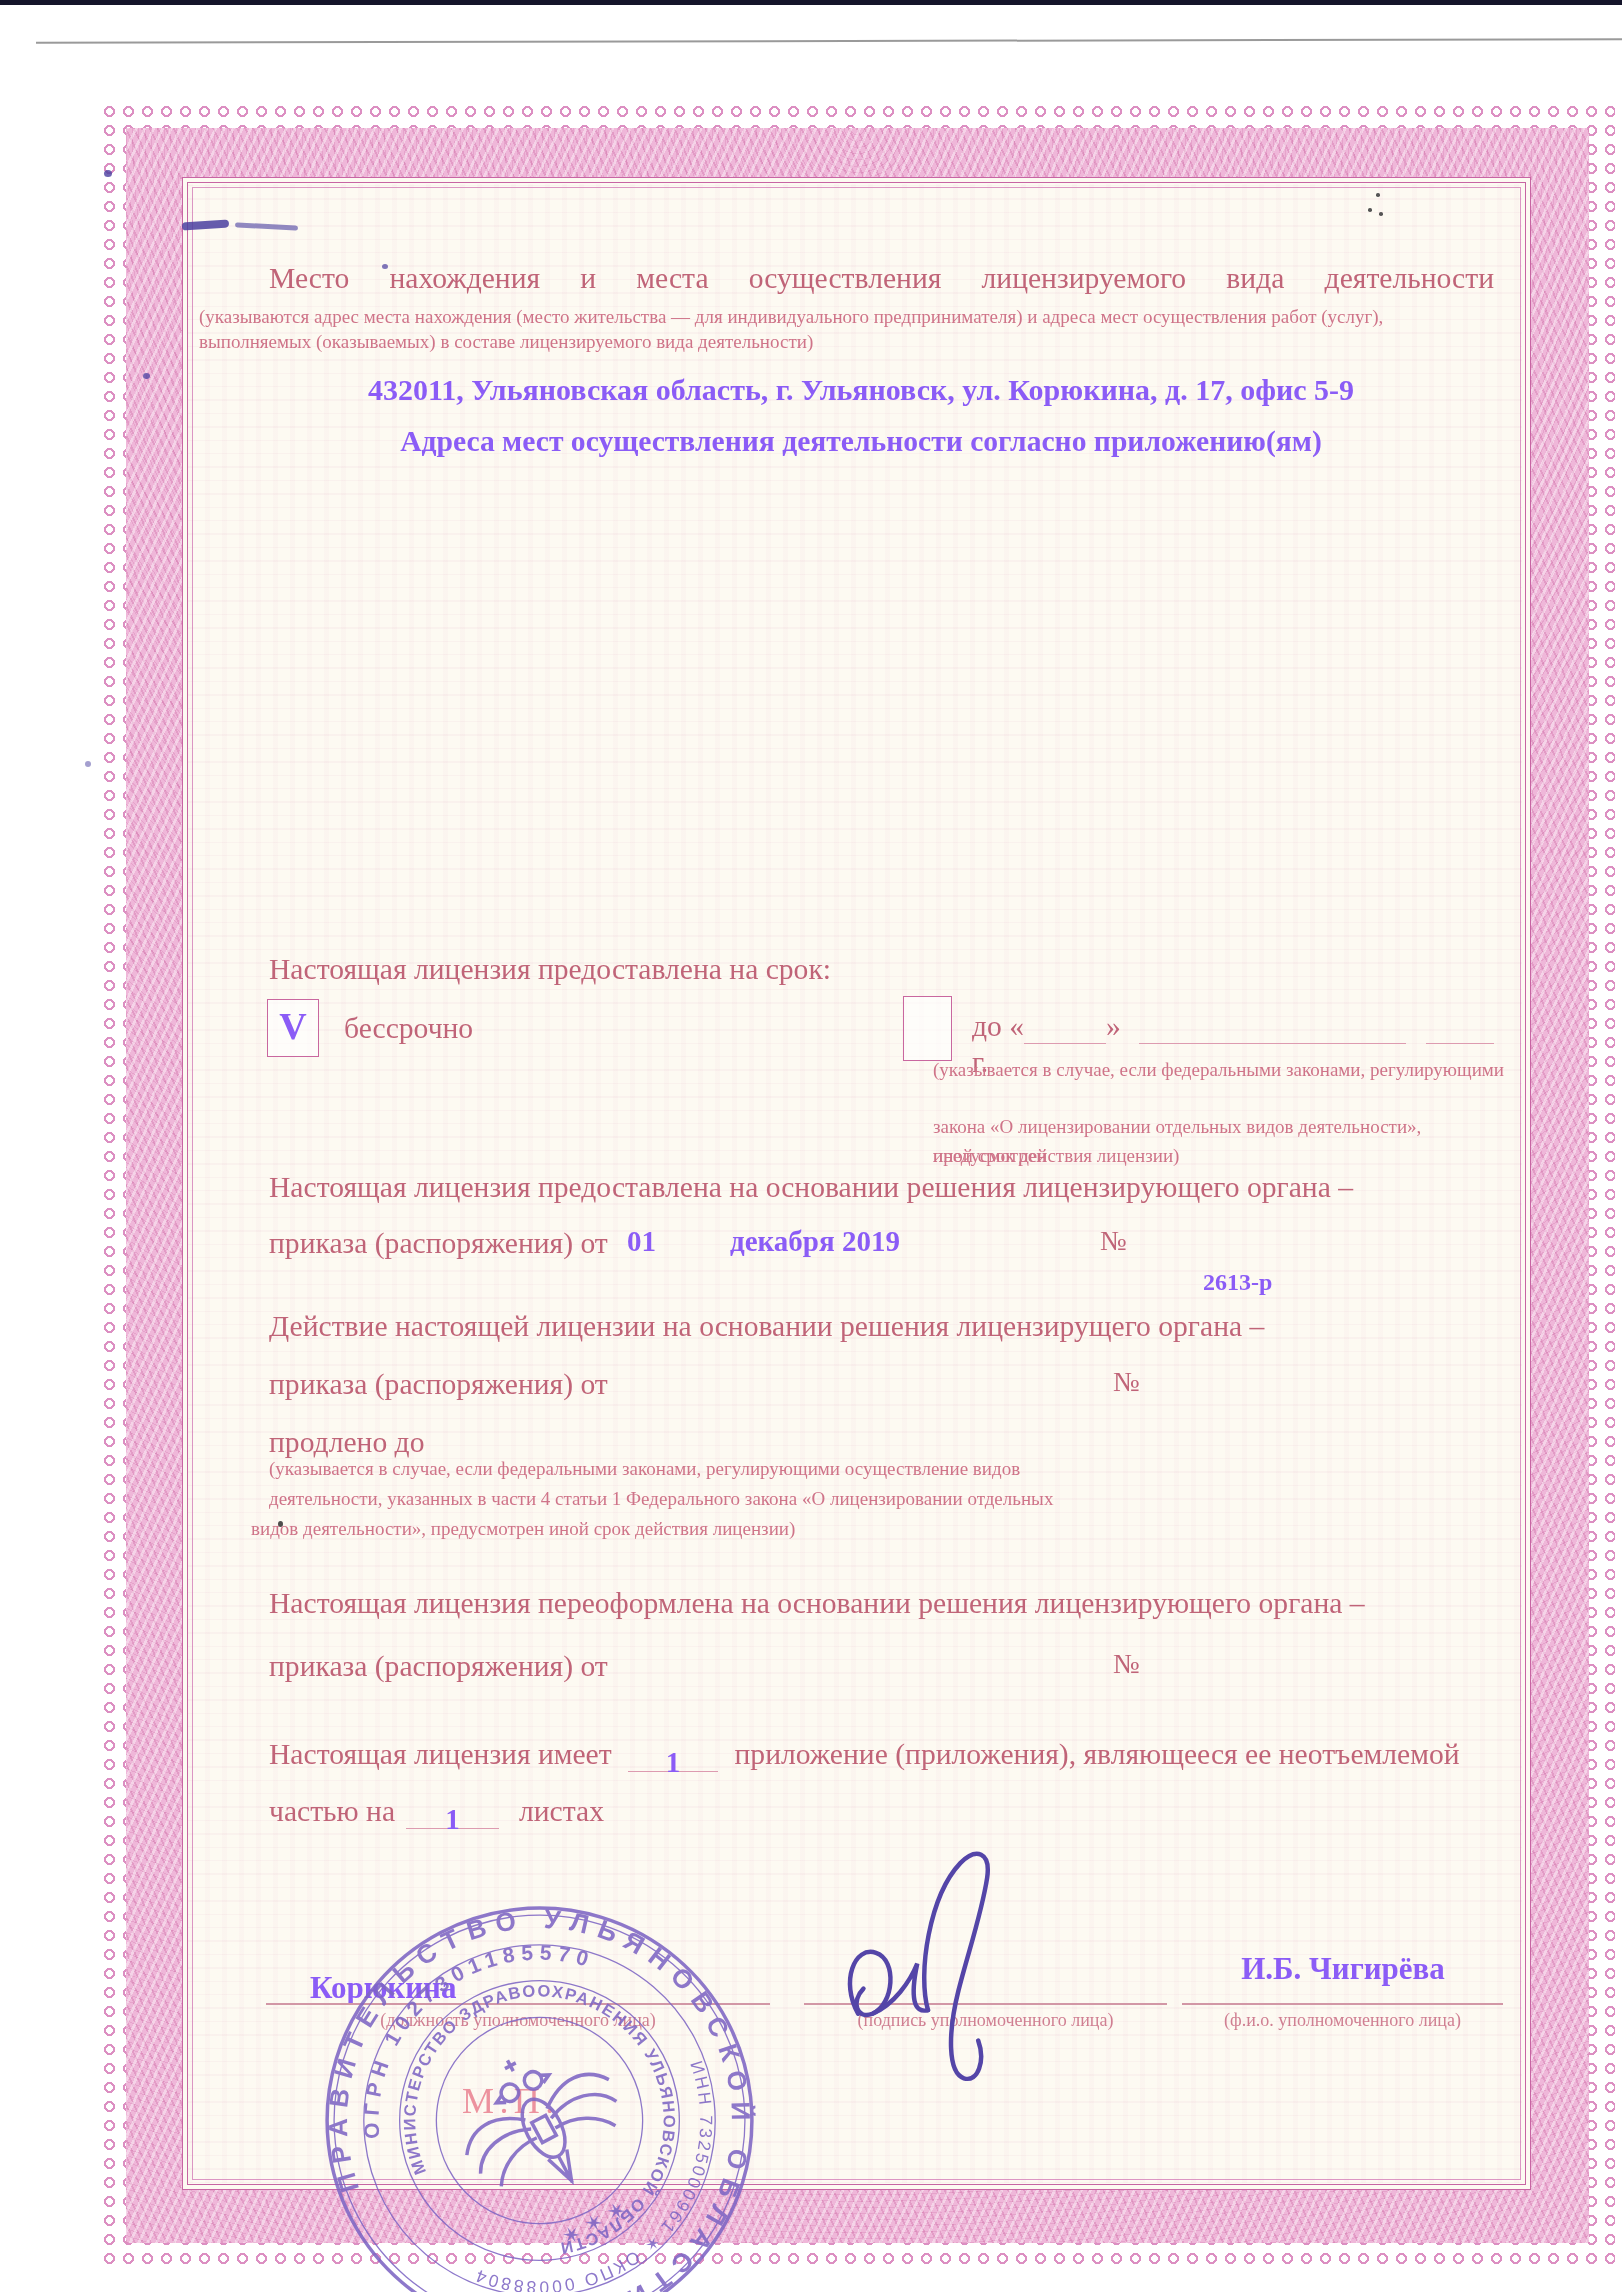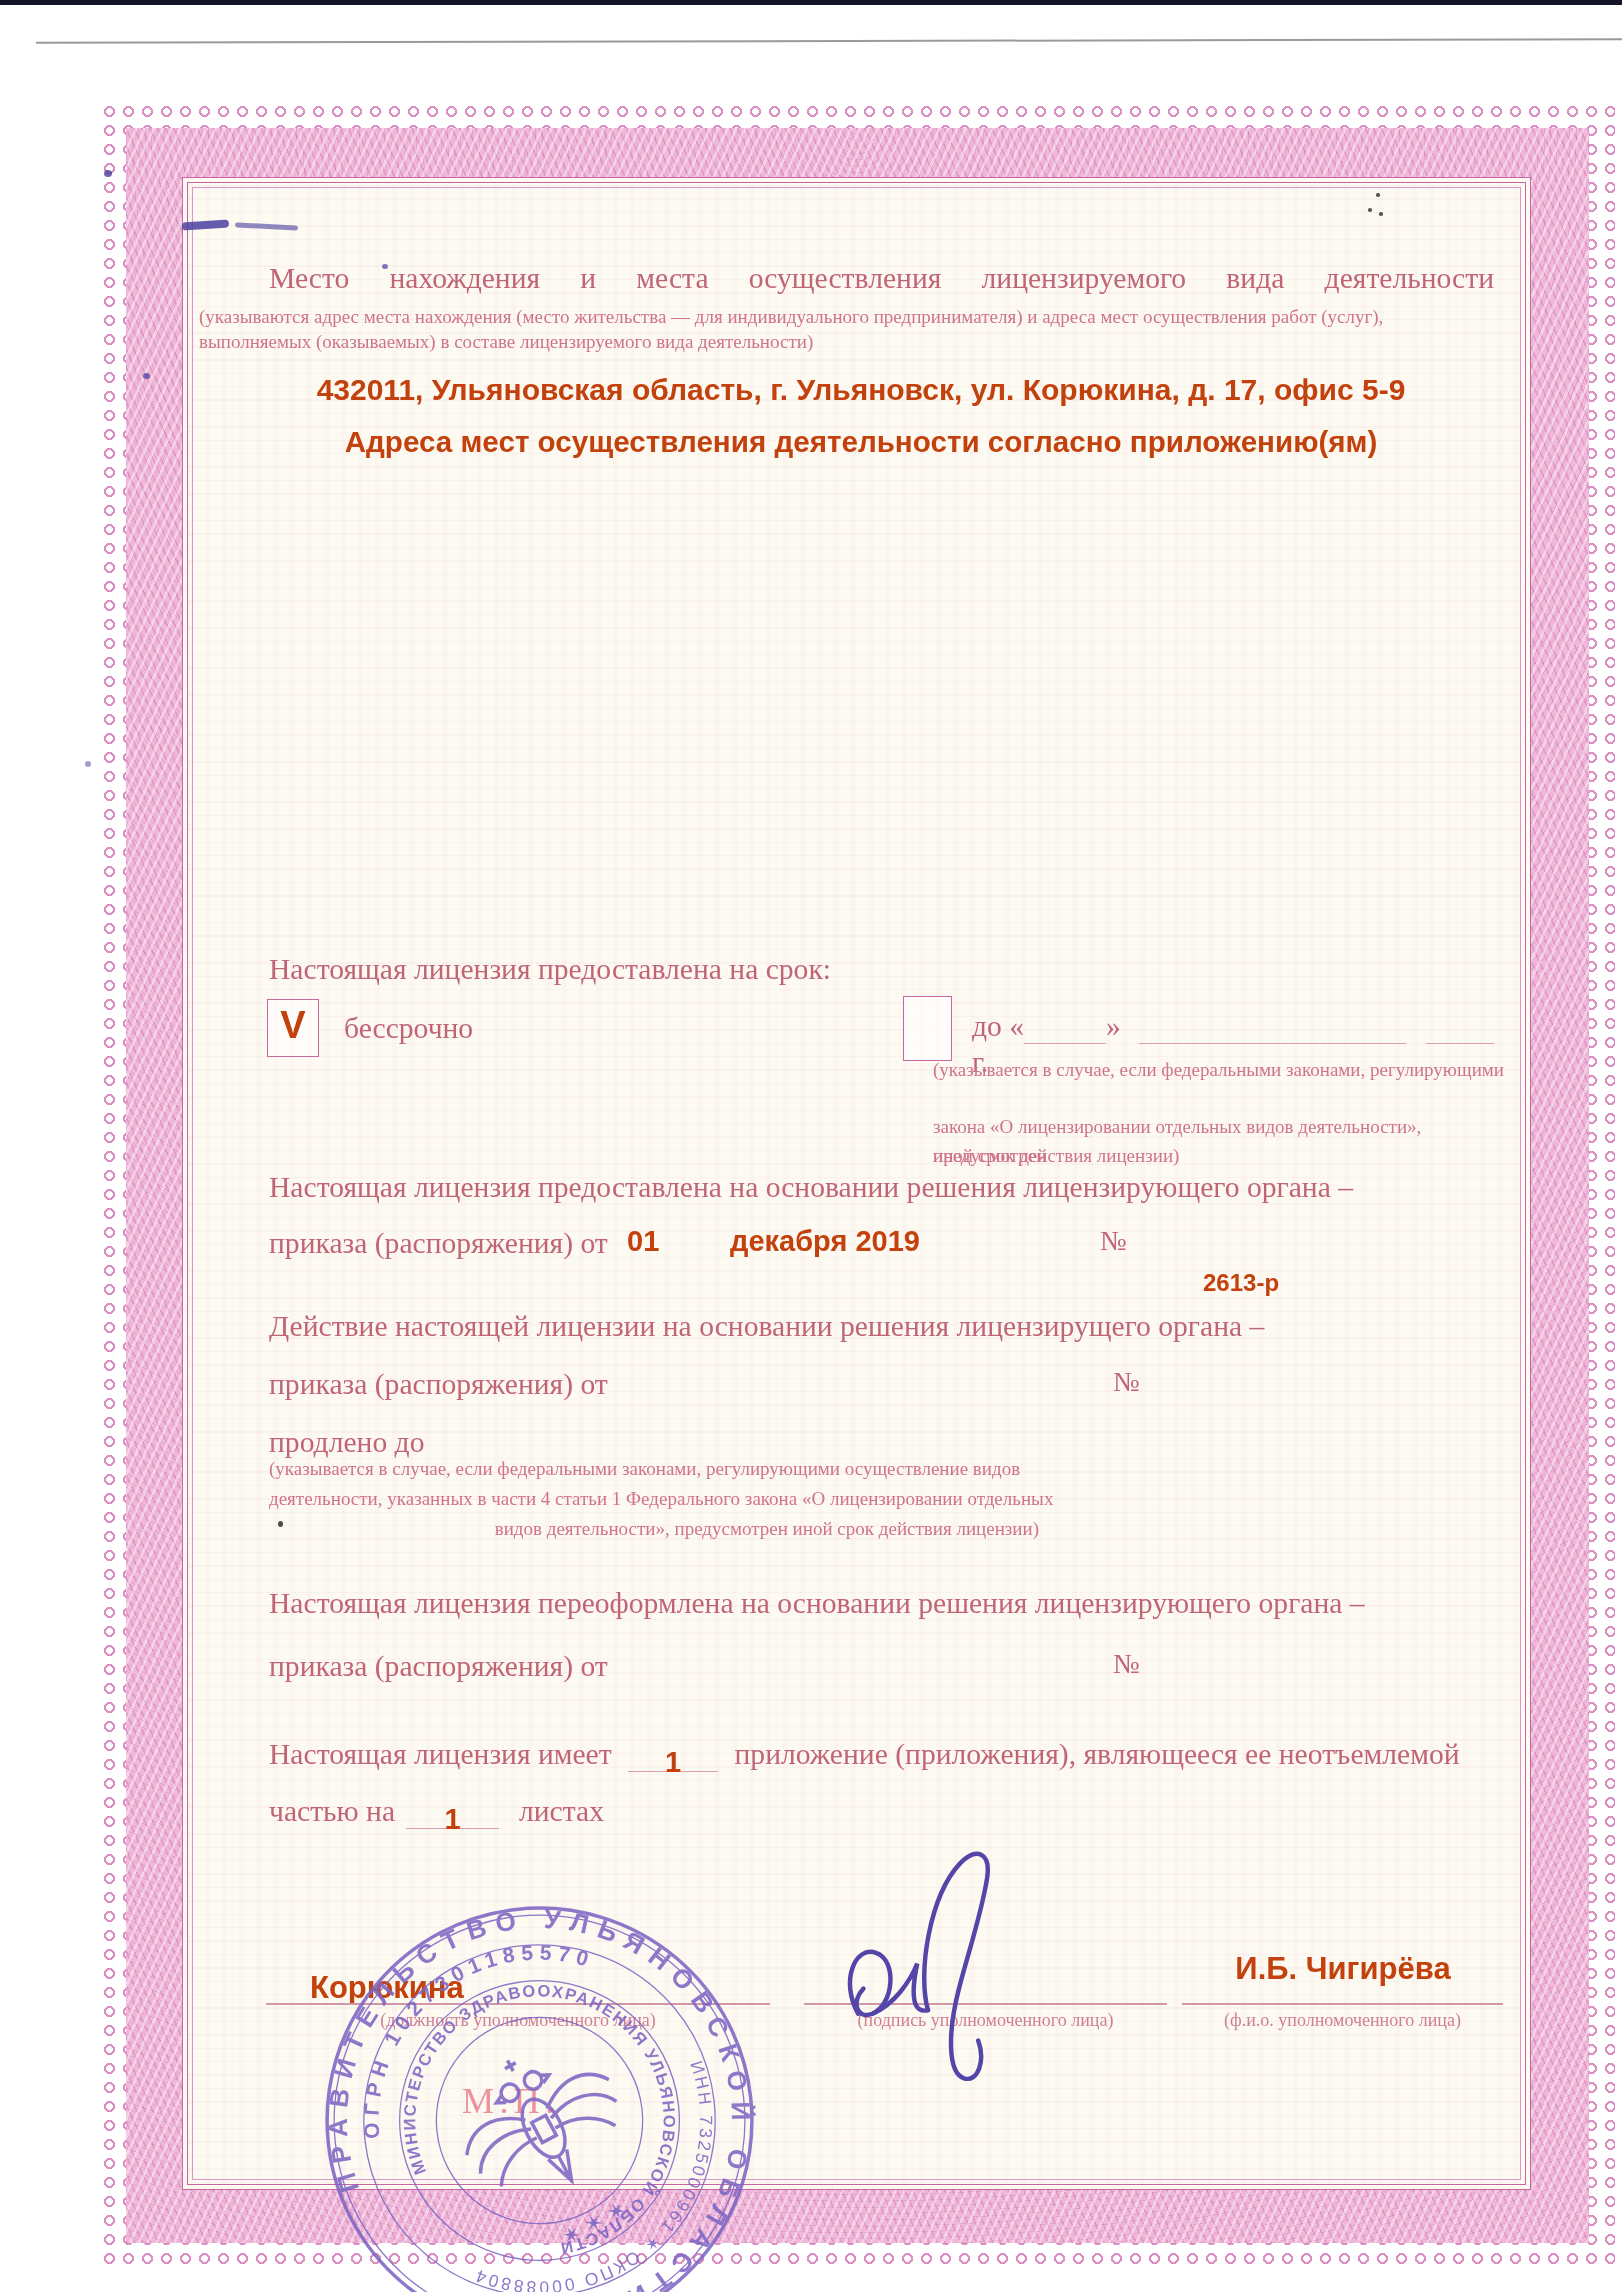--- a/index.html
+++ b/index.html
@@ -23,21 +23,21 @@
     border:1.8px solid #c762a0;border-color:#c765a3;}
   .inner::before{content:'';position:absolute;inset:3.6px;border:1.8px solid #c765a3;}
   .inner::after{content:'';position:absolute;inset:9px;border:0.9px solid #dc97c4;}
   .texture{position:absolute;left:188px;top:184px;width:1334px;height:1999px;opacity:.55;pointer-events:none;
     background-image:
       repeating-linear-gradient(0deg, rgba(205,110,160,.10) 0 1.3px, rgba(0,0,0,0) 1.3px 13.4px),
       repeating-linear-gradient(90deg, rgba(205,110,160,.07) 0 5.4px, rgba(0,0,0,0) 5.4px 17px);}
   
   .rose{color:#c06478;}
   .rose-sm{color:#cf7489;}
-  .blacktxt{color:#c2410c;font-family:Liberation Sans, sans-serif;font-weight:bold;}
+  .blacktxt{color:#8b5cf6;font-family:Liberation Serif, serif;font-weight:bold;}
   .abs{position:absolute;}
   .serif33{font-size:29.6px;line-height:36px;}
   .fine{font-size:19px;line-height:29px;}
   .fill{display:inline-block;border-bottom:1.8px solid #dd9bb0;height:27px;vertical-align:bottom;}
   .numsign{font-size:28px;color:#c06478;}
   .cbx{position:absolute;border:1.8px solid #c9679f;background:rgba(255,255,255,.6);}
   .sigline{position:absolute;height:1.8px;background:#d297a6;}
   .caption{position:absolute;font-size:18px;color:#d07f92;text-align:center;}
   .ink{position:absolute;border-radius:50%;background:#4a3fa0;}
   .mp{position:absolute;left:462px;top:2080px;font-size:36px;color:#ea8090;letter-spacing:5.4px;opacity:.85;}
@@ -101,21 +101,21 @@
   <div class="abs numsign" style="left:1100px;top:1225px;">№</div>
   <div class="abs blacktxt" style="left:1203px;top:1225px;font-size:24px;margin-top:44px;">2613-р</div>
 
   <div class="abs rose serif33" style="left:269px;top:1308px;width:1254px;">Действие настоящей лицензии на основании решения лицензирущего органа –</div>
   <div class="abs rose serif33" style="left:269px;top:1366px;">приказа (распоряжения) от</div>
   <div class="abs numsign" style="left:1113px;top:1366px;">№</div>
   <div class="abs rose serif33" style="left:269px;top:1424px;">продлено до</div>
 
   <div class="abs rose-sm fine" style="left:269px;top:1454px;width:770px;">(указывается в случае, если федеральными законами, регулирующими осуществление видов</div>
   <div class="abs rose-sm fine" style="left:269px;top:1484px;width:788px;">деятельности, указанных в части 4 статьи 1 Федерального закона «О лицензировании отдельных</div>
-  <div class="abs rose-sm fine" style="left:269px;top:1514px;width:770px;text-align:right;">видов деятельности», предусмотрен иной срок действия лицензии)</div>
+  <div class="abs rose-sm fine" style="left:251px;top:1514px;width:770px;">видов деятельности», предусмотрен иной срок действия лицензии)</div>
 
   <div class="abs rose serif33" style="left:269px;top:1585px;width:1254px;">Настоящая лицензия переоформлена на основании решения лицензирующего органа –</div>
   <div class="abs rose serif33" style="left:269px;top:1648px;">приказа (распоряжения) от</div>
   <div class="abs numsign" style="left:1113px;top:1648px;">№</div>
 
   <div class="abs rose serif33" style="left:269px;top:1736px;width:1272px;">
     <span>Настоящая лицензия имеет</span>
     <span class="fill" style="width:90px;text-align:center;margin:0 9px;"><b class="blacktxt" style="font-size:29px;">1</b></span>
     <span>приложение (приложения), являющееся ее неотъемлемой</span>
   </div>

